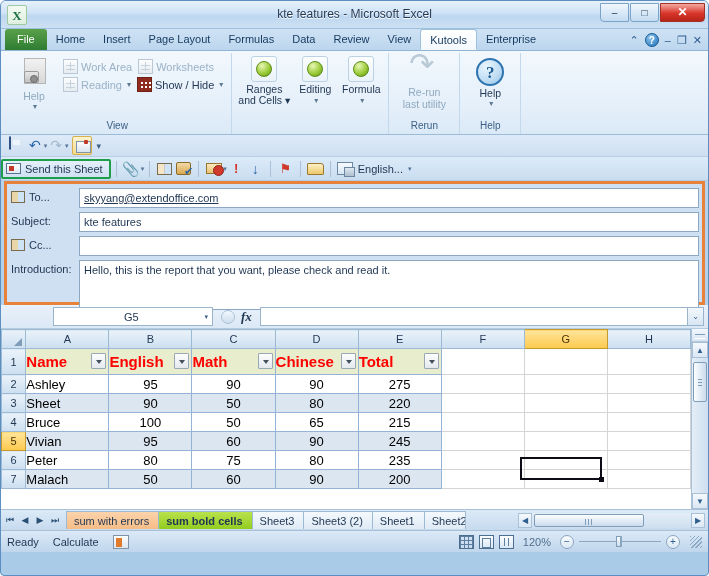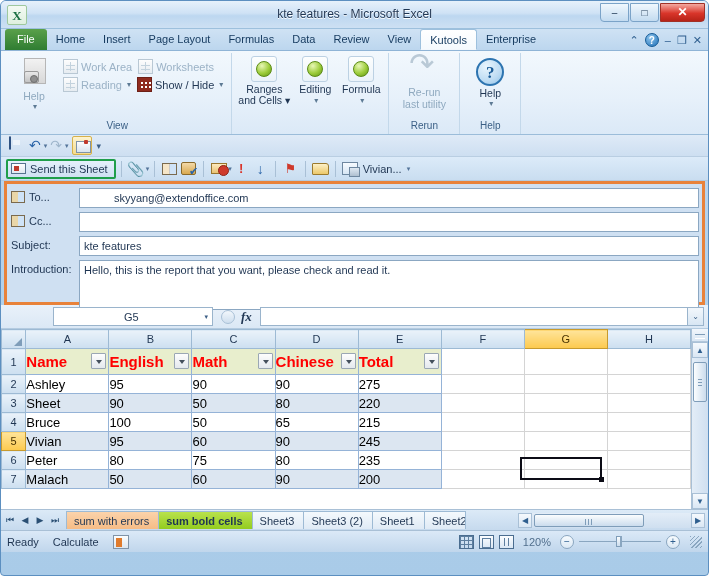--- a/index.html
+++ b/index.html
@@ -279,21 +279,20 @@
     content:''; position:absolute; right:3px; top:3px; width:4px; height:4px;
     background:#c0392b; border-radius:1px;
   }
   .qat-more { font-size: 9px; color: #3c5f86; margin-left: 2px; }
 
   
   .sendbar {
     height: 24px;
     background: linear-gradient(180deg,#dcebf9,#c9ddf0);
     display: flex; align-items: center;
-    padding-left: 5px;
     border-bottom: 1px solid #b4cbe0;
     position: relative;
   }
   .send-highlight {
     border: 2px solid #1f9e4a;
     border-radius: 2px;
     padding: 1px 6px 1px 3px;
     display: flex; align-items: center; gap: 4px;
     background: linear-gradient(180deg,#e4f0fb,#cfe0f2);
     height: 20px;
@@ -386,21 +385,21 @@
     flex: 1;
     background: #fff;
     border: 1px solid #8ba7c2;
     height: 20px;
     font-size: 11px;
     padding: 3px 4px;
     color: #1f3552;
     overflow: hidden;
     white-space: nowrap;
   }
-  .finput .link { color: #1f3552; margin-left: 30px; }
+  .finput .link { text-decoration: underline; color: #1f3552; }
   .ftext {
     flex: 1;
     background: #fff;
     border: 1px solid #8ba7c2;
     height: 50px;
     font-size: 11px;
     padding: 3px 4px;
     color: #1f3552;
   }
 
@@ -478,21 +477,21 @@
     border: 1px solid #d4d4d4;
     height: 14px;
     font-size: 13px;
     padding: 0 4px;
     color: #000;
     background: #fff;
     overflow: hidden;
     white-space: nowrap;
   }
   .cell.banded { background: #dce6f1; }
-  .cell.num { text-align: left; }
+  .cell.num { text-align: center; }
   .cell.tblborder { border: 1px solid #95b3d7; }
   .cell.empty { border: 1px solid #d4d4d4; }
   .hdrcell {
     background: #e8eecd;
     border: 1px solid #95b3d7;
     height: 26px;
     position: relative;
     padding: 0 2px 0 3px;
   }
   .hdrcell .htxt {
@@ -823,47 +822,47 @@
     <span class="tbsep"></span>
     <span class="tbicon flagred">⚑</span>
     <span class="tbsep"></span>
     <span class="tbicon">
         <span class="foldery"></span>
       </span>
     <span class="tbsep"></span>
     <span class="tbicon">
         <span class="optico"></span>
       </span>
-    <span class="opt-label">Vivian...</span>
+    <span class="opt-label">English...</span>
     <span class="mini-caret" style="margin-left:5px">▾</span>
   </div>
 
   <div class="mailform">
     <div class="frow">
       <div class="flabel">
         <span class="bookico"></span>
         <span>To...</span>
       </div>
       <div class="finput">
         <span class="link">skyyang@extendoffice.com</span>
       </div>
     </div>
     <div class="frow">
+      <div class="flabel">Subject:</div>
+      <div class="finput">
+        <span>kte features</span>
+      </div>
+    </div>
+    <div class="frow">
       <div class="flabel">
         <span class="bookico"></span>
         <span>Cc...</span>
       </div>
       <div class="finput">
         <span></span>
-      </div>
-    </div>
-    <div class="frow">
-      <div class="flabel">Subject:</div>
-      <div class="finput">
-        <span>kte features</span>
       </div>
     </div>
     <div class="frow">
       <div class="flabel">Introduction:</div>
       <div class="ftext">
         <span>Hello, this is the report that you want, please check and read it.</span>
       </div>
     </div>
   </div>
 

